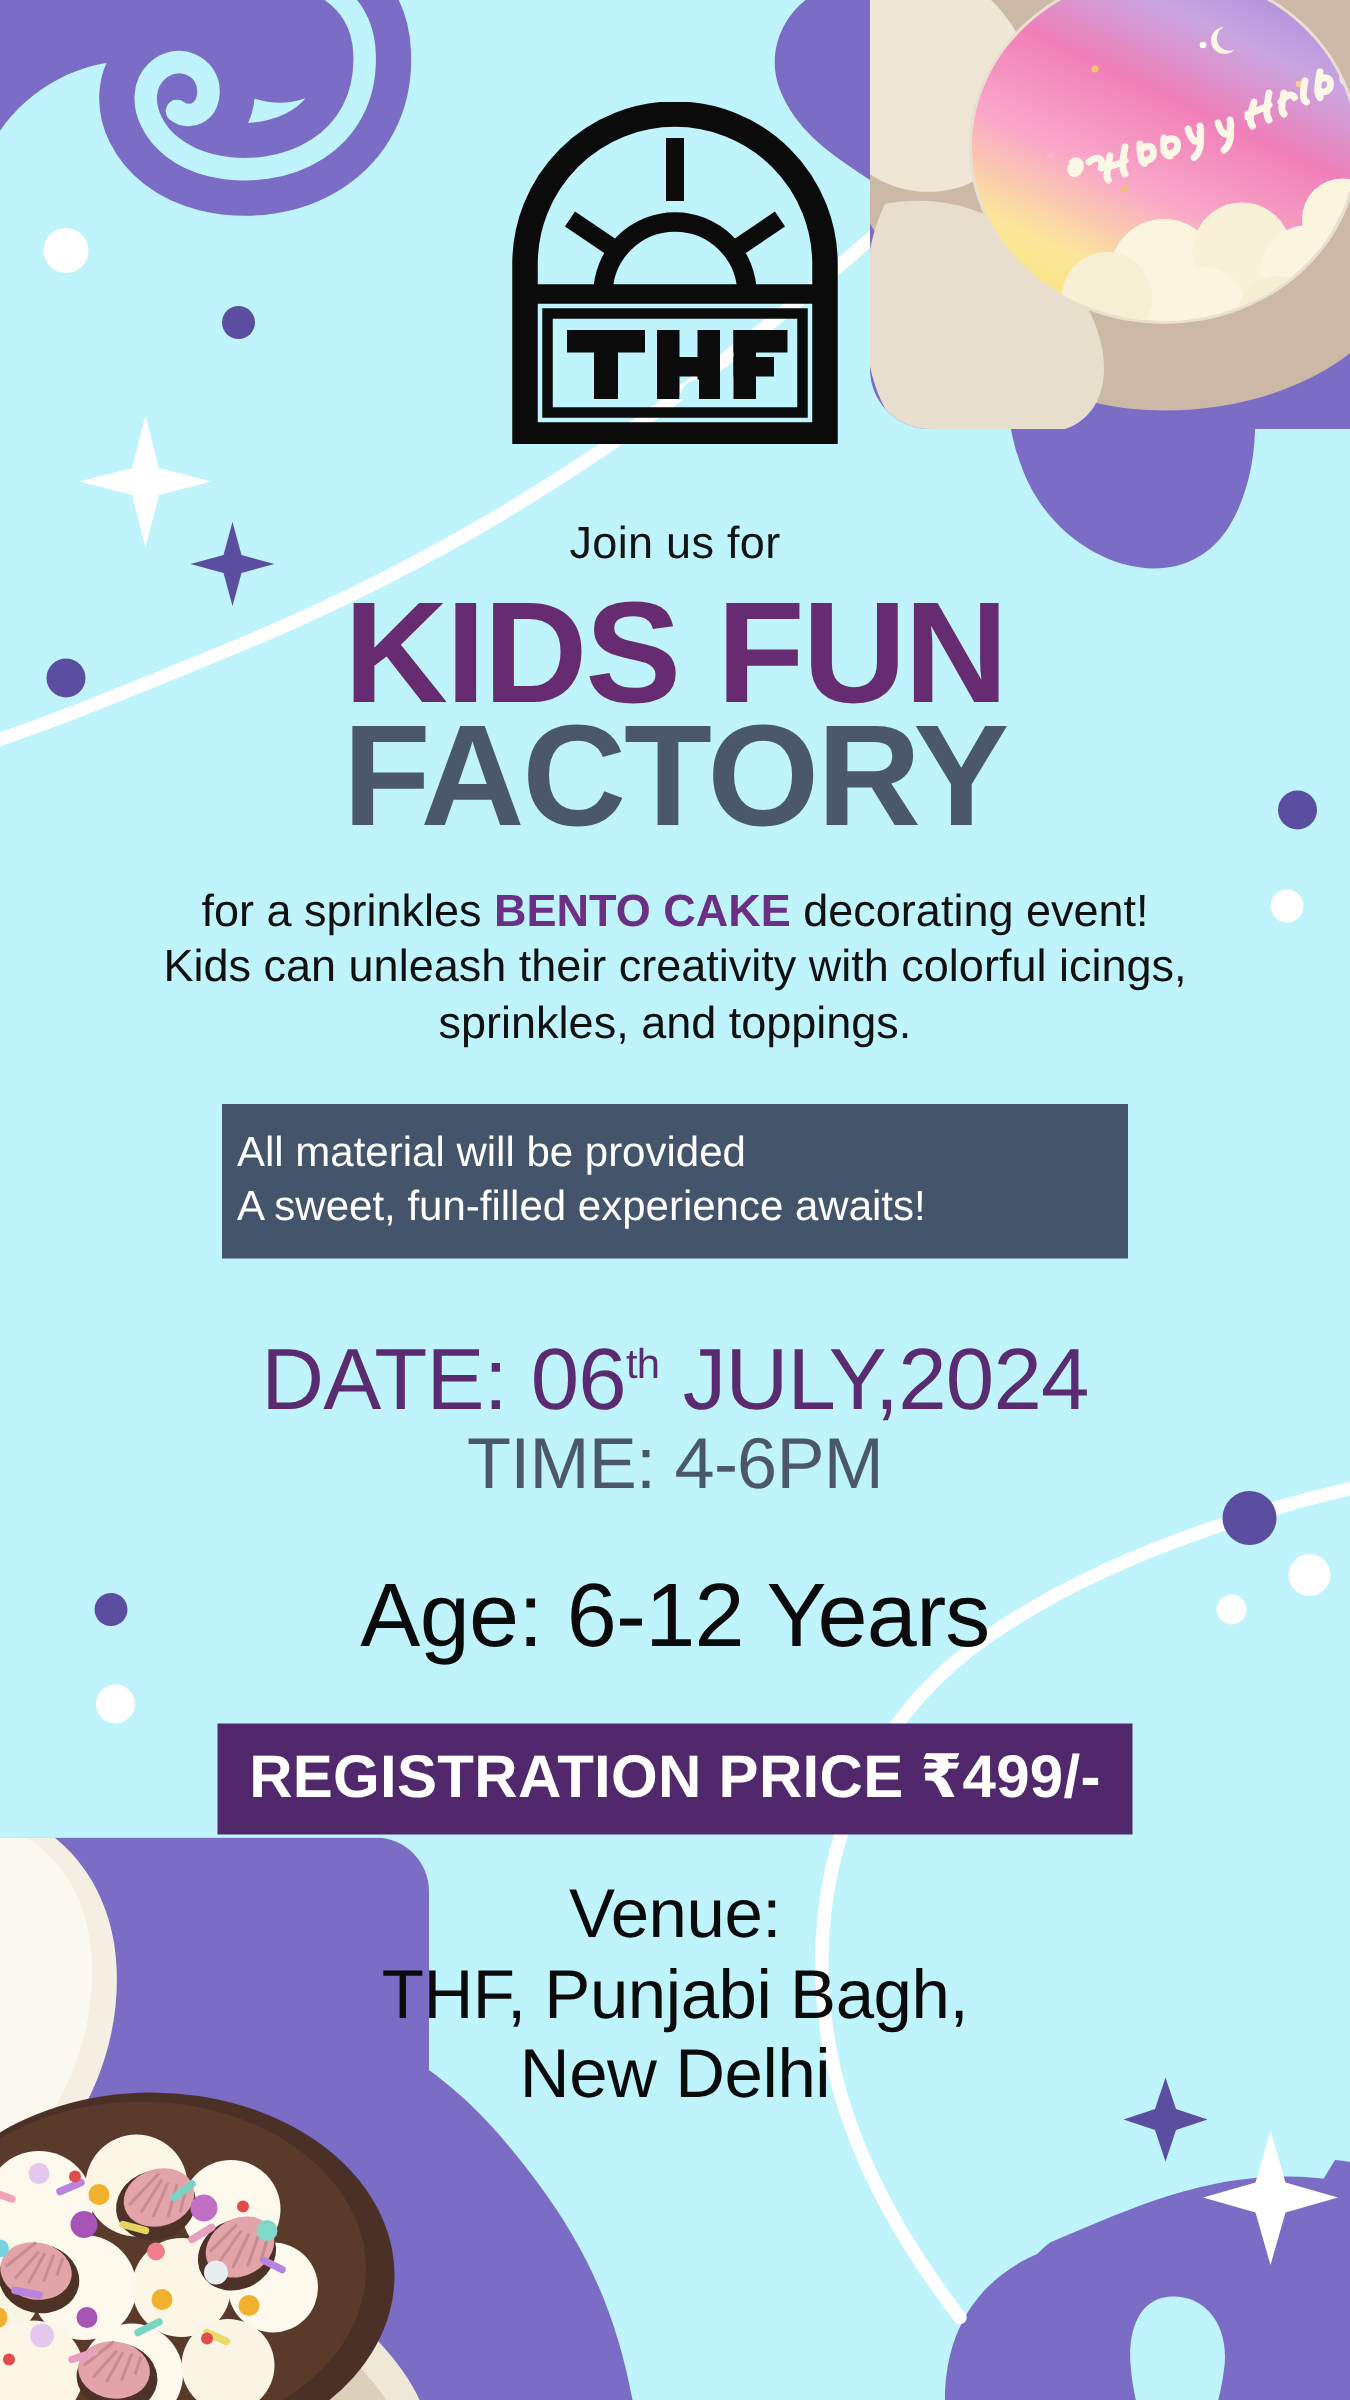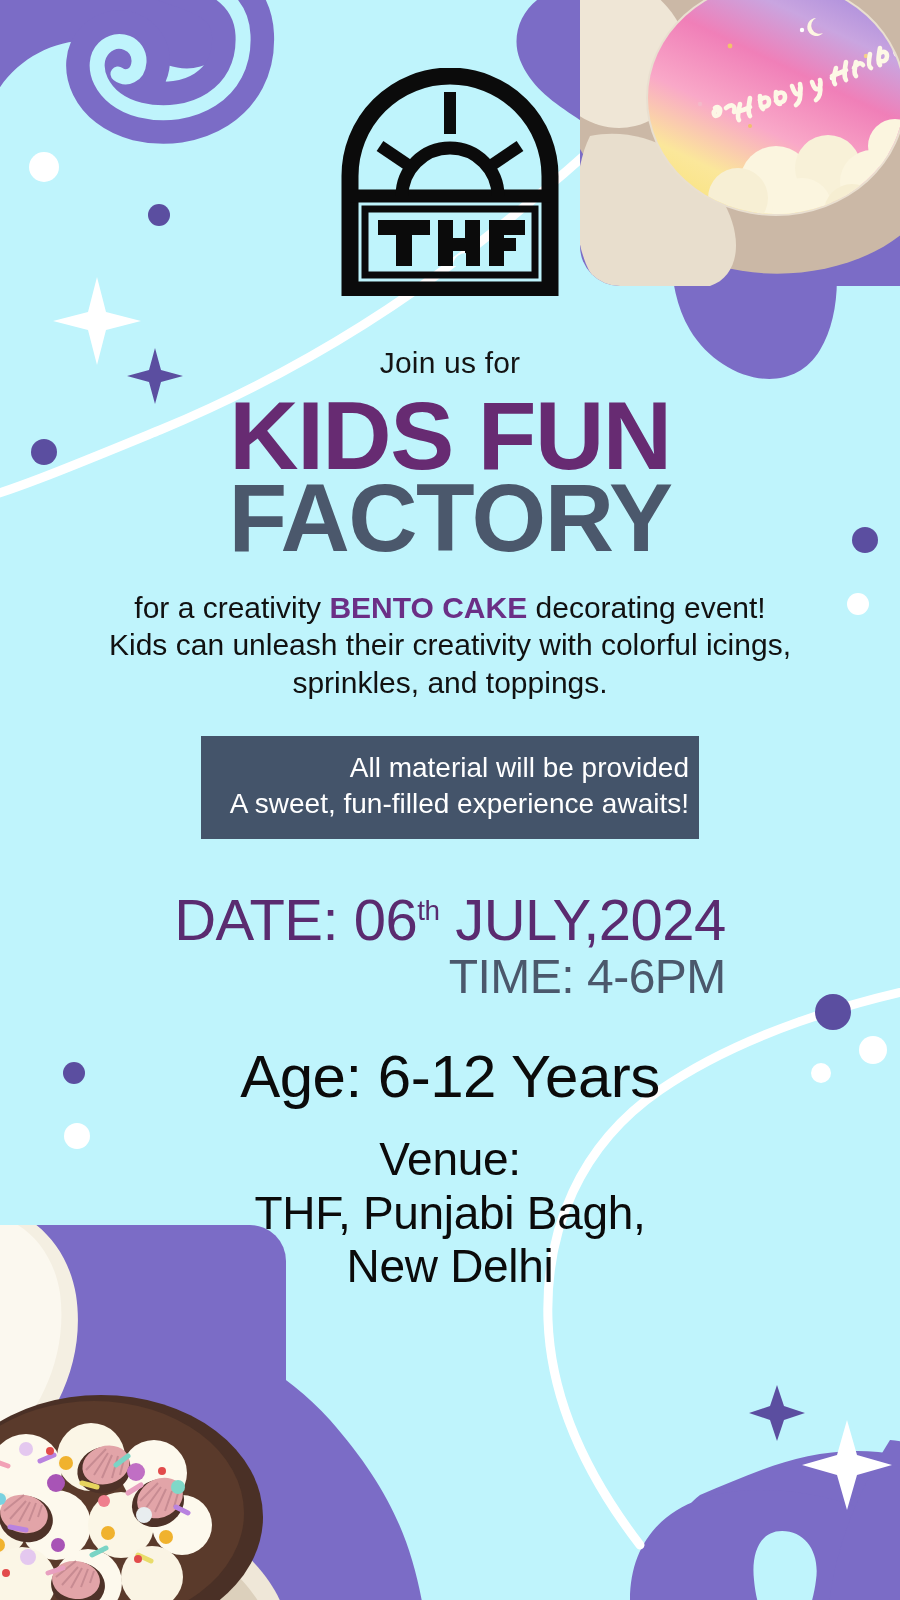--- a/index.html
+++ b/index.html
@@ -111,30 +111,30 @@
   }
   .desc .hl {
     color: #6b2f86;
     font-weight: 700;
   }
 
   .note-band {
     margin-top: 34px;
     background: #44546a;
     color: #ffffff;
-    width: 498px;
+    width: 604px;
     padding: 14px 10px 16px;
-    text-align: right;
+    text-align: left;
     font-size: 28px;
     line-height: 1.30;
   }
 
   .datetime {
     margin-top: 50px;
-    text-align: right;
+    text-align: center;
     line-height: 1.06;
   }
   .date-line {
     display: block;
     font-size: 58px;
     color: #5a2b70;
     font-weight: 400;
     letter-spacing: -0.5px;
     white-space: nowrap;
   }
@@ -446,37 +446,41 @@
     </div>
 
     <div class="join-line">Join us for</div>
 
     <div class="title-block">
       <span class="title-1">KIDS FUN</span>
       <span class="title-2">FACTORY</span>
     </div>
 
     <div class="desc">
-      <span>for a creativity </span><span class="hl">BENTO CAKE</span><span> decorating event!</span><br>
+      <span>for a sprinkles </span><span class="hl">BENTO CAKE</span><span> decorating event!</span><br>
       <span>Kids can unleash their creativity with colorful icings,</span><br>
       <span>sprinkles, and toppings.</span>
     </div>
 
     <div class="note-band">
       <div>All material will be provided</div>
       <div>A sweet, fun-filled experience awaits!</div>
     </div>
 
     <div class="datetime">
       <span class="date-line"><span>DATE:</span> <span>06</span><sup>th</sup> <span>JULY,2024</span></span>
       <span class="time-line"><span>TIME:</span> <span>4-6PM</span></span>
     </div>
 
     <div class="age-line">Age: 6-12 Years</div>
 
+    <div class="reg-band">
+      <span>REGISTRATION PRICE</span>
+      <span>₹499/-</span>
+    </div>
 
     <div class="venue">
       <span>Venue:</span>
       <span>THF, Punjabi Bagh,</span>
       <span>New Delhi</span>
     </div>
 
   </div>
 </div>
 

